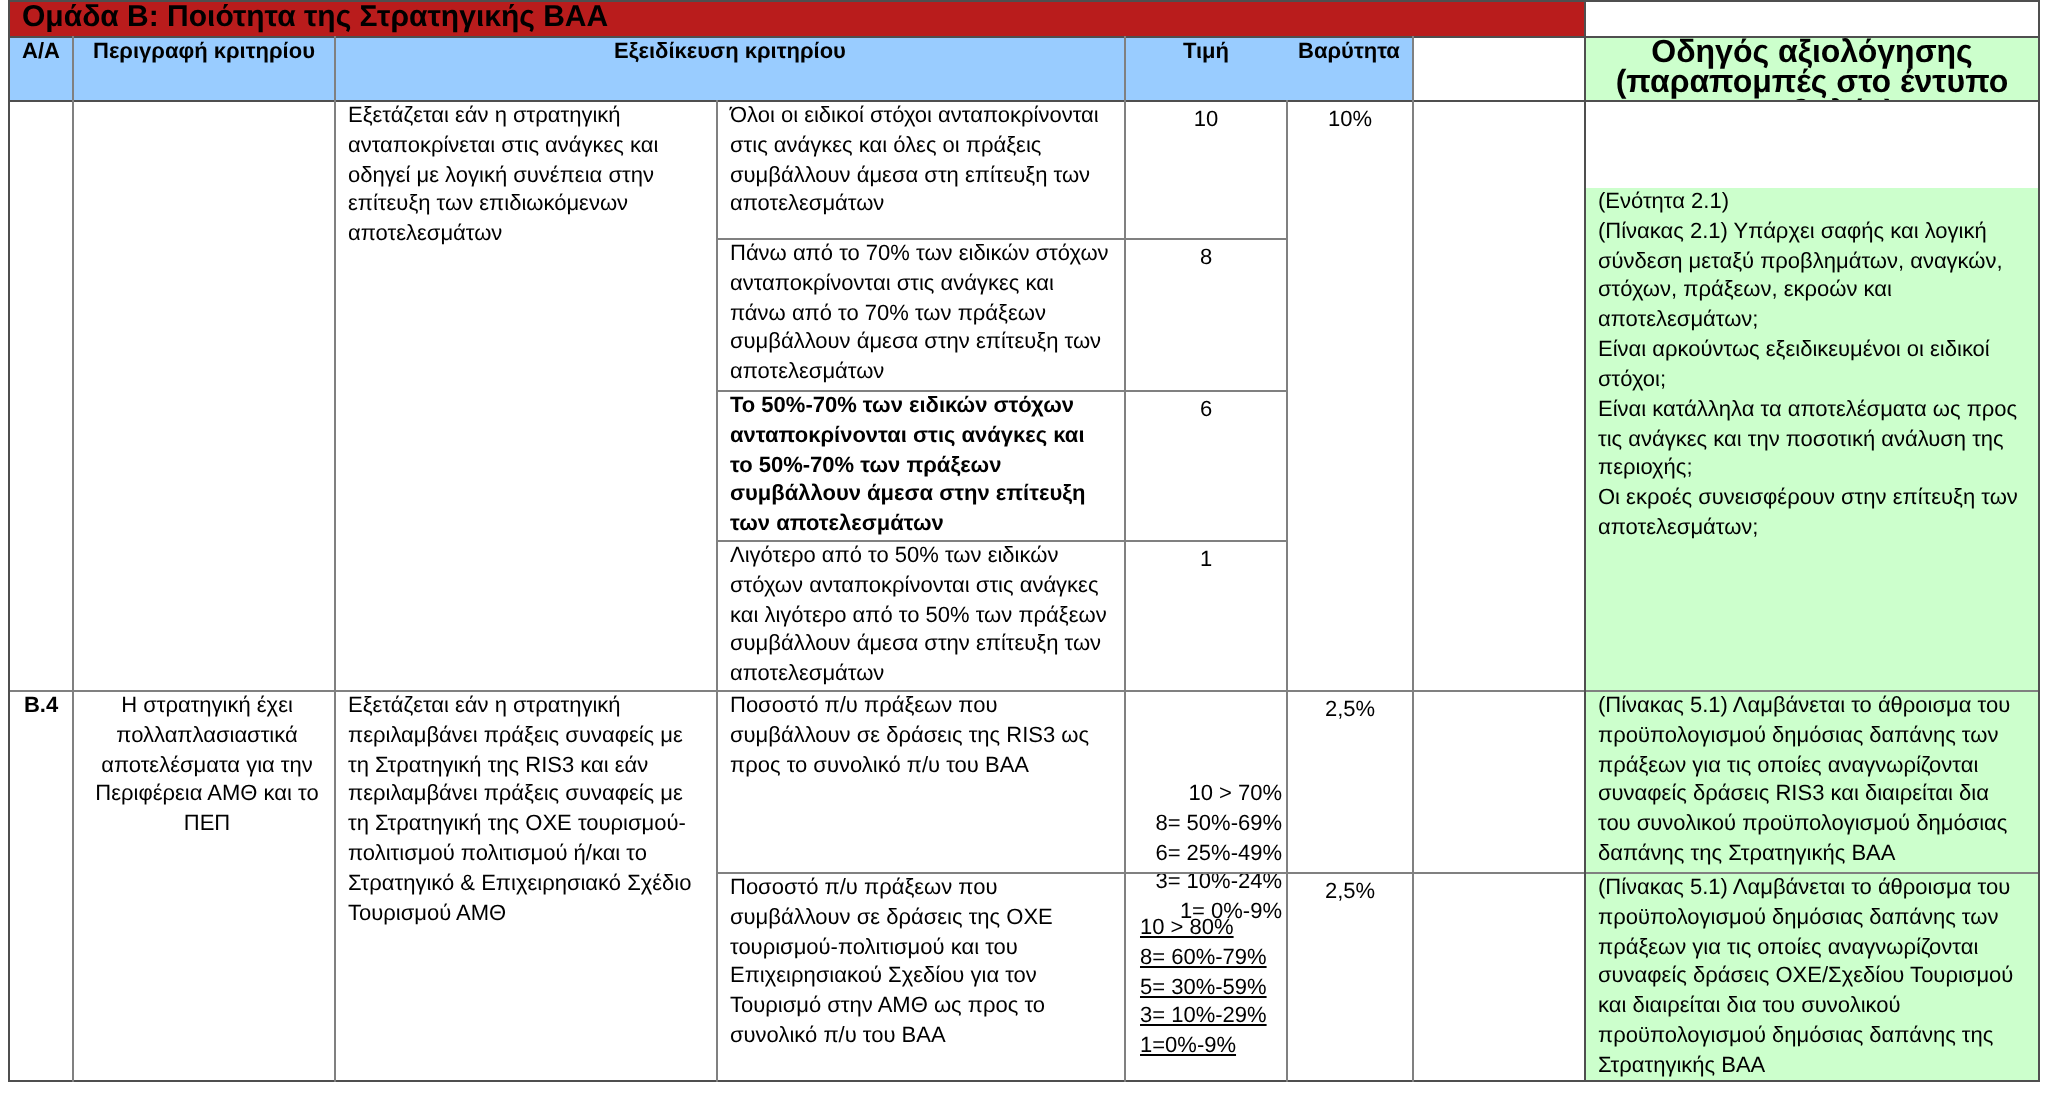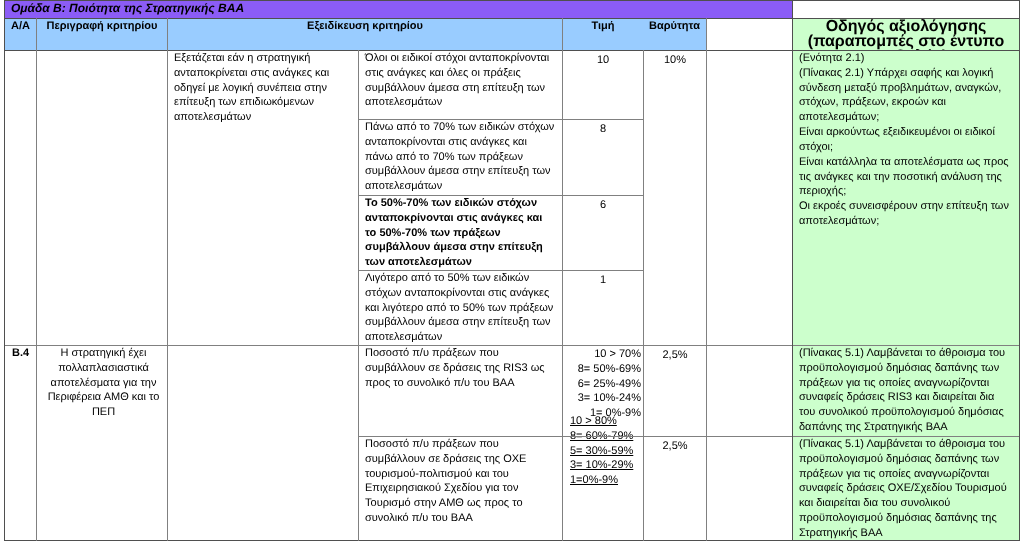--- a/index.html
+++ b/index.html
@@ -7,37 +7,37 @@
   body{width:1024px;height:547px;overflow:hidden;
        font-family:"Liberation Sans",sans-serif;color:#000;
        -webkit-font-smoothing:antialiased;text-rendering:geometricPrecision;}
   .sheet{position:absolute;left:0;top:0;width:1024px;height:547px;background:#fff;
          }
 
   .cell{position:absolute;box-sizing:border-box;overflow:hidden;will-change:transform;}
   .ln{position:absolute;background:#808080;}
   .lnmaj{background:#4f4f4f;}
 
-  .title{background:#8b5cf6;font-weight:bold;font-size:12px;line-height:13px;
-         padding:1px 0 0 6px;white-space:nowrap;font-style:italic;}
+  .title{background:#b91c1c;font-weight:bold;font-size:15px;line-height:13px;
+         padding:1px 0 0 6px;white-space:nowrap;}
   .blank{background:#ffffff;}
 
   .hdr{background:#99CCFF;font-weight:bold;font-size:11px;line-height:15px;
        text-align:center;}
   .hdrg{background:#CCFFCC;font-weight:bold;font-size:16px;line-height:15px;
         text-align:center;}
   .hdrcol{display:inline-block;vertical-align:top;text-align:center;}
 
   .body{font-size:11px;line-height:14.82px;}
   .ctr{text-align:center;}
   .lft{text-align:left;}
   .pad{padding:0px 3px 1px 6px;}
   .padc{padding:2px 2px 1px 2px;}
   .padaa{padding:0px 3px 1px 3px;}
-  .pre{white-space:pre-line;}
+  .pre{white-space:pre-line;margin-top:43px;}
   .bld{font-weight:bold;}
   .padv{padding:1px 2px 1px 7px;}
   .pads{padding:0px 7px 1px 6px;}
   .padk{padding:0px 7px 1px 6px;}
   .grn{background:#CCFFCC;padding-right:6px;}
 </style>
 </head>
 <body>
 
 <div class="sheet">
@@ -59,20 +59,21 @@
 <div class="cell body ctr padc" style="left:563px;top:271px;width:80px;height:74px;">1</div>
 <div class="cell body ctr padc" style="left:644px;top:51px;width:62px;height:294px;">10%</div>
 <div class="cell body ctr padc" style="left:707px;top:51px;width:85px;height:294px;"></div>
 <div class="cell body lft pad grn pre" style="left:793px;top:51px;width:226px;height:294px;">(Ενότητα 2.1)
 (Πίνακας 2.1) Υπάρχει σαφής και λογική σύνδεση μεταξύ προβλημάτων, αναγκών, στόχων, πράξεων, εκροών και αποτελεσμάτων;
 Είναι αρκούντως εξειδικευμένοι οι ειδικοί στόχοι;
 Είναι κατάλληλα τα αποτελέσματα ως προς τις ανάγκες και την ποσοτική ανάλυση της περιοχής;
 Οι εκροές συνεισφέρουν στην επίτευξη των αποτελεσμάτων;</div>
 <div class="cell body ctr padaa bld" style="left:5px;top:346px;width:31px;height:194px;">B.4</div>
 <div class="cell body ctr pad" style="left:37px;top:346px;width:130px;height:194px;">Η στρατηγική έχει πολλαπλασιαστικά αποτελέσματα για την Περιφέρεια ΑΜΘ και το ΠΕΠ</div>
+<div class="cell body lft pads" style="left:168px;top:346px;width:190px;height:194px;">Εξετάζεται εάν η στρατηγική περιλαμβάνει πράξεις συναφείς με τη Στρατηγική της RIS3 και εάν περιλαμβάνει πράξεις συναφείς με τη Στρατηγική της ΟΧΕ τουρισμού-πολιτισμού πολιτισμού ή/και το Στρατηγικό &amp; Επιχειρησιακό Σχέδιο Τουρισμού ΑΜΘ</div>
 <div class="cell body lft padk" style="left:359px;top:346px;width:203px;height:90px;">Ποσοστό π/υ πράξεων που συμβάλλουν σε δράσεις της RIS3 ως προς το συνολικό π/υ του ΒΑΑ</div>
 <div class="cell body lft padv pre" style="left:563px;top:346px;width:80px;height:90px;text-align:right;">10 &gt; 70%
 8= 50%-69%
 6= 25%-49%
 3= 10%-24%
 1= 0%-9%</div>
 <div class="cell body ctr padc" style="left:644px;top:346px;width:62px;height:90px;">2,5%</div>
 <div class="cell body ctr padc" style="left:707px;top:346px;width:85px;height:90px;"></div>
 <div class="cell body lft pad grn" style="left:793px;top:346px;width:226px;height:90px;">(Πίνακας 5.1) Λαμβάνεται το άθροισμα του προϋπολογισμού δημόσιας δαπάνης των πράξεων για τις οποίες αναγνωρίζονται συναφείς δράσεις RIS3 και διαιρείται δια του συνολικού προϋπολογισμού δημόσιας δαπάνης της Στρατηγικής ΒΑΑ</div>
 <div class="cell body lft padk" style="left:359px;top:437px;width:203px;height:103px;">Ποσοστό π/υ πράξεων που συμβάλλουν σε δράσεις της ΟΧΕ τουρισμού-πολιτισμού και του Επιχειρησιακού Σχεδίου για τον Τουρισμό στην ΑΜΘ ως προς το συνολικό π/υ του ΒΑΑ</div>

